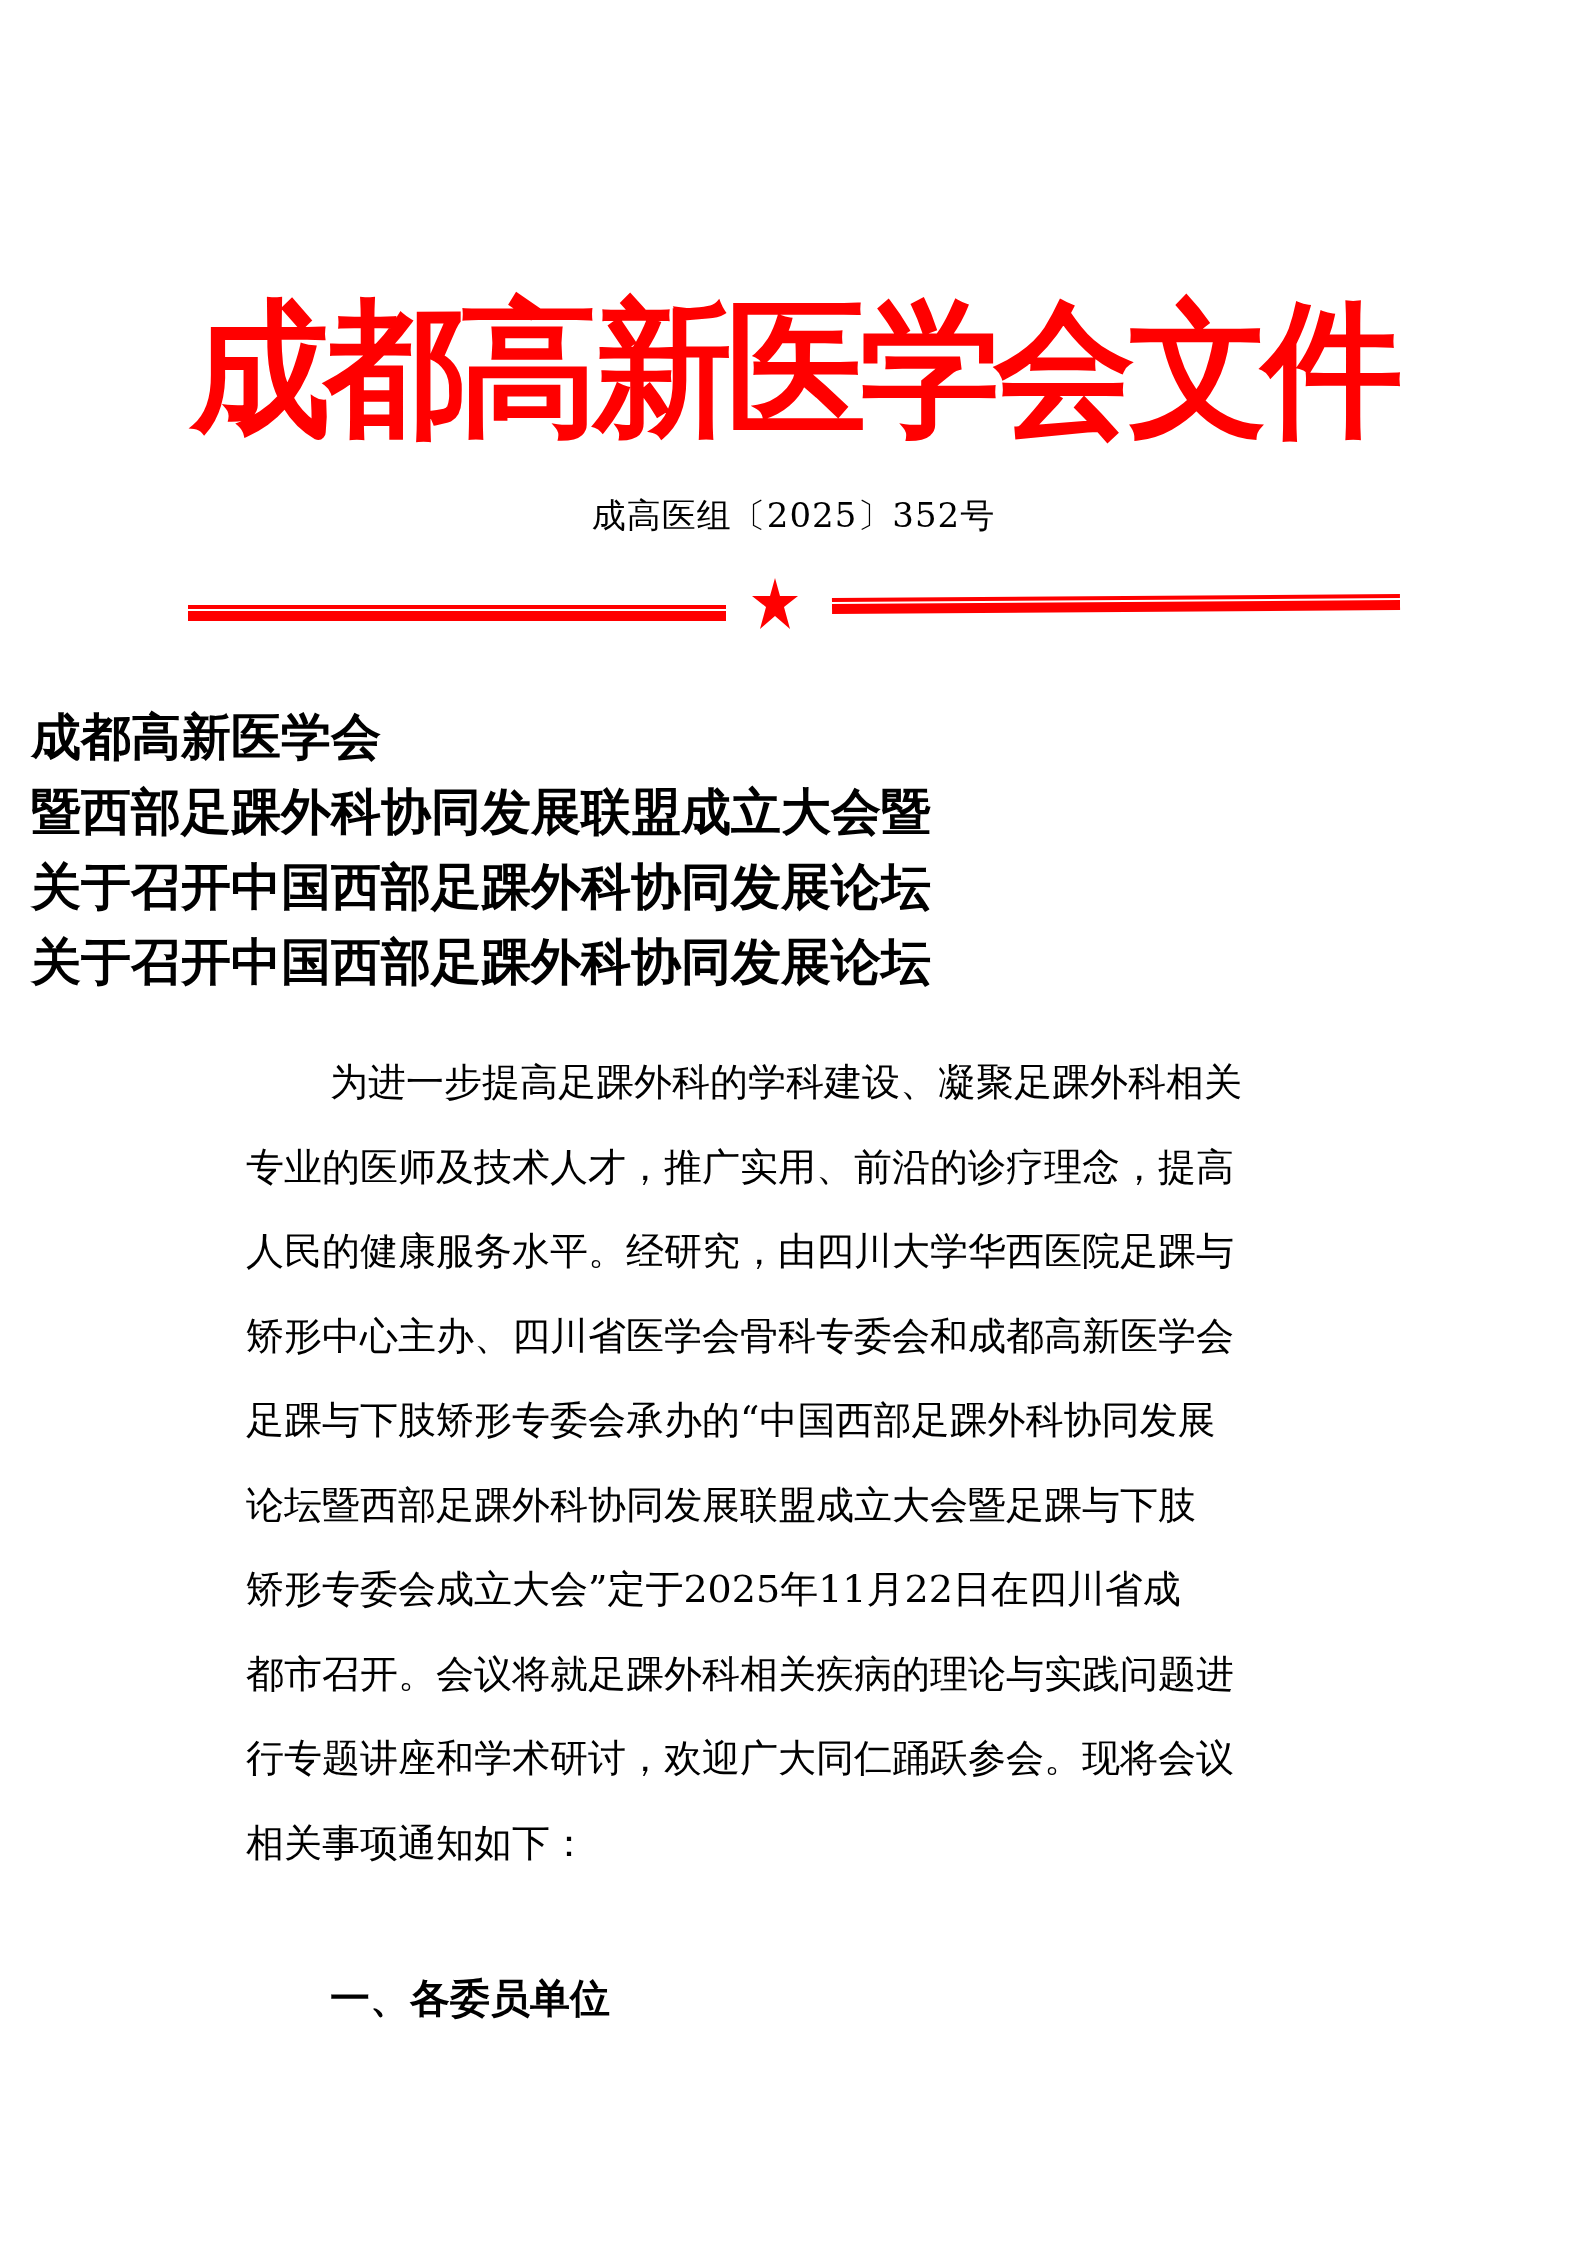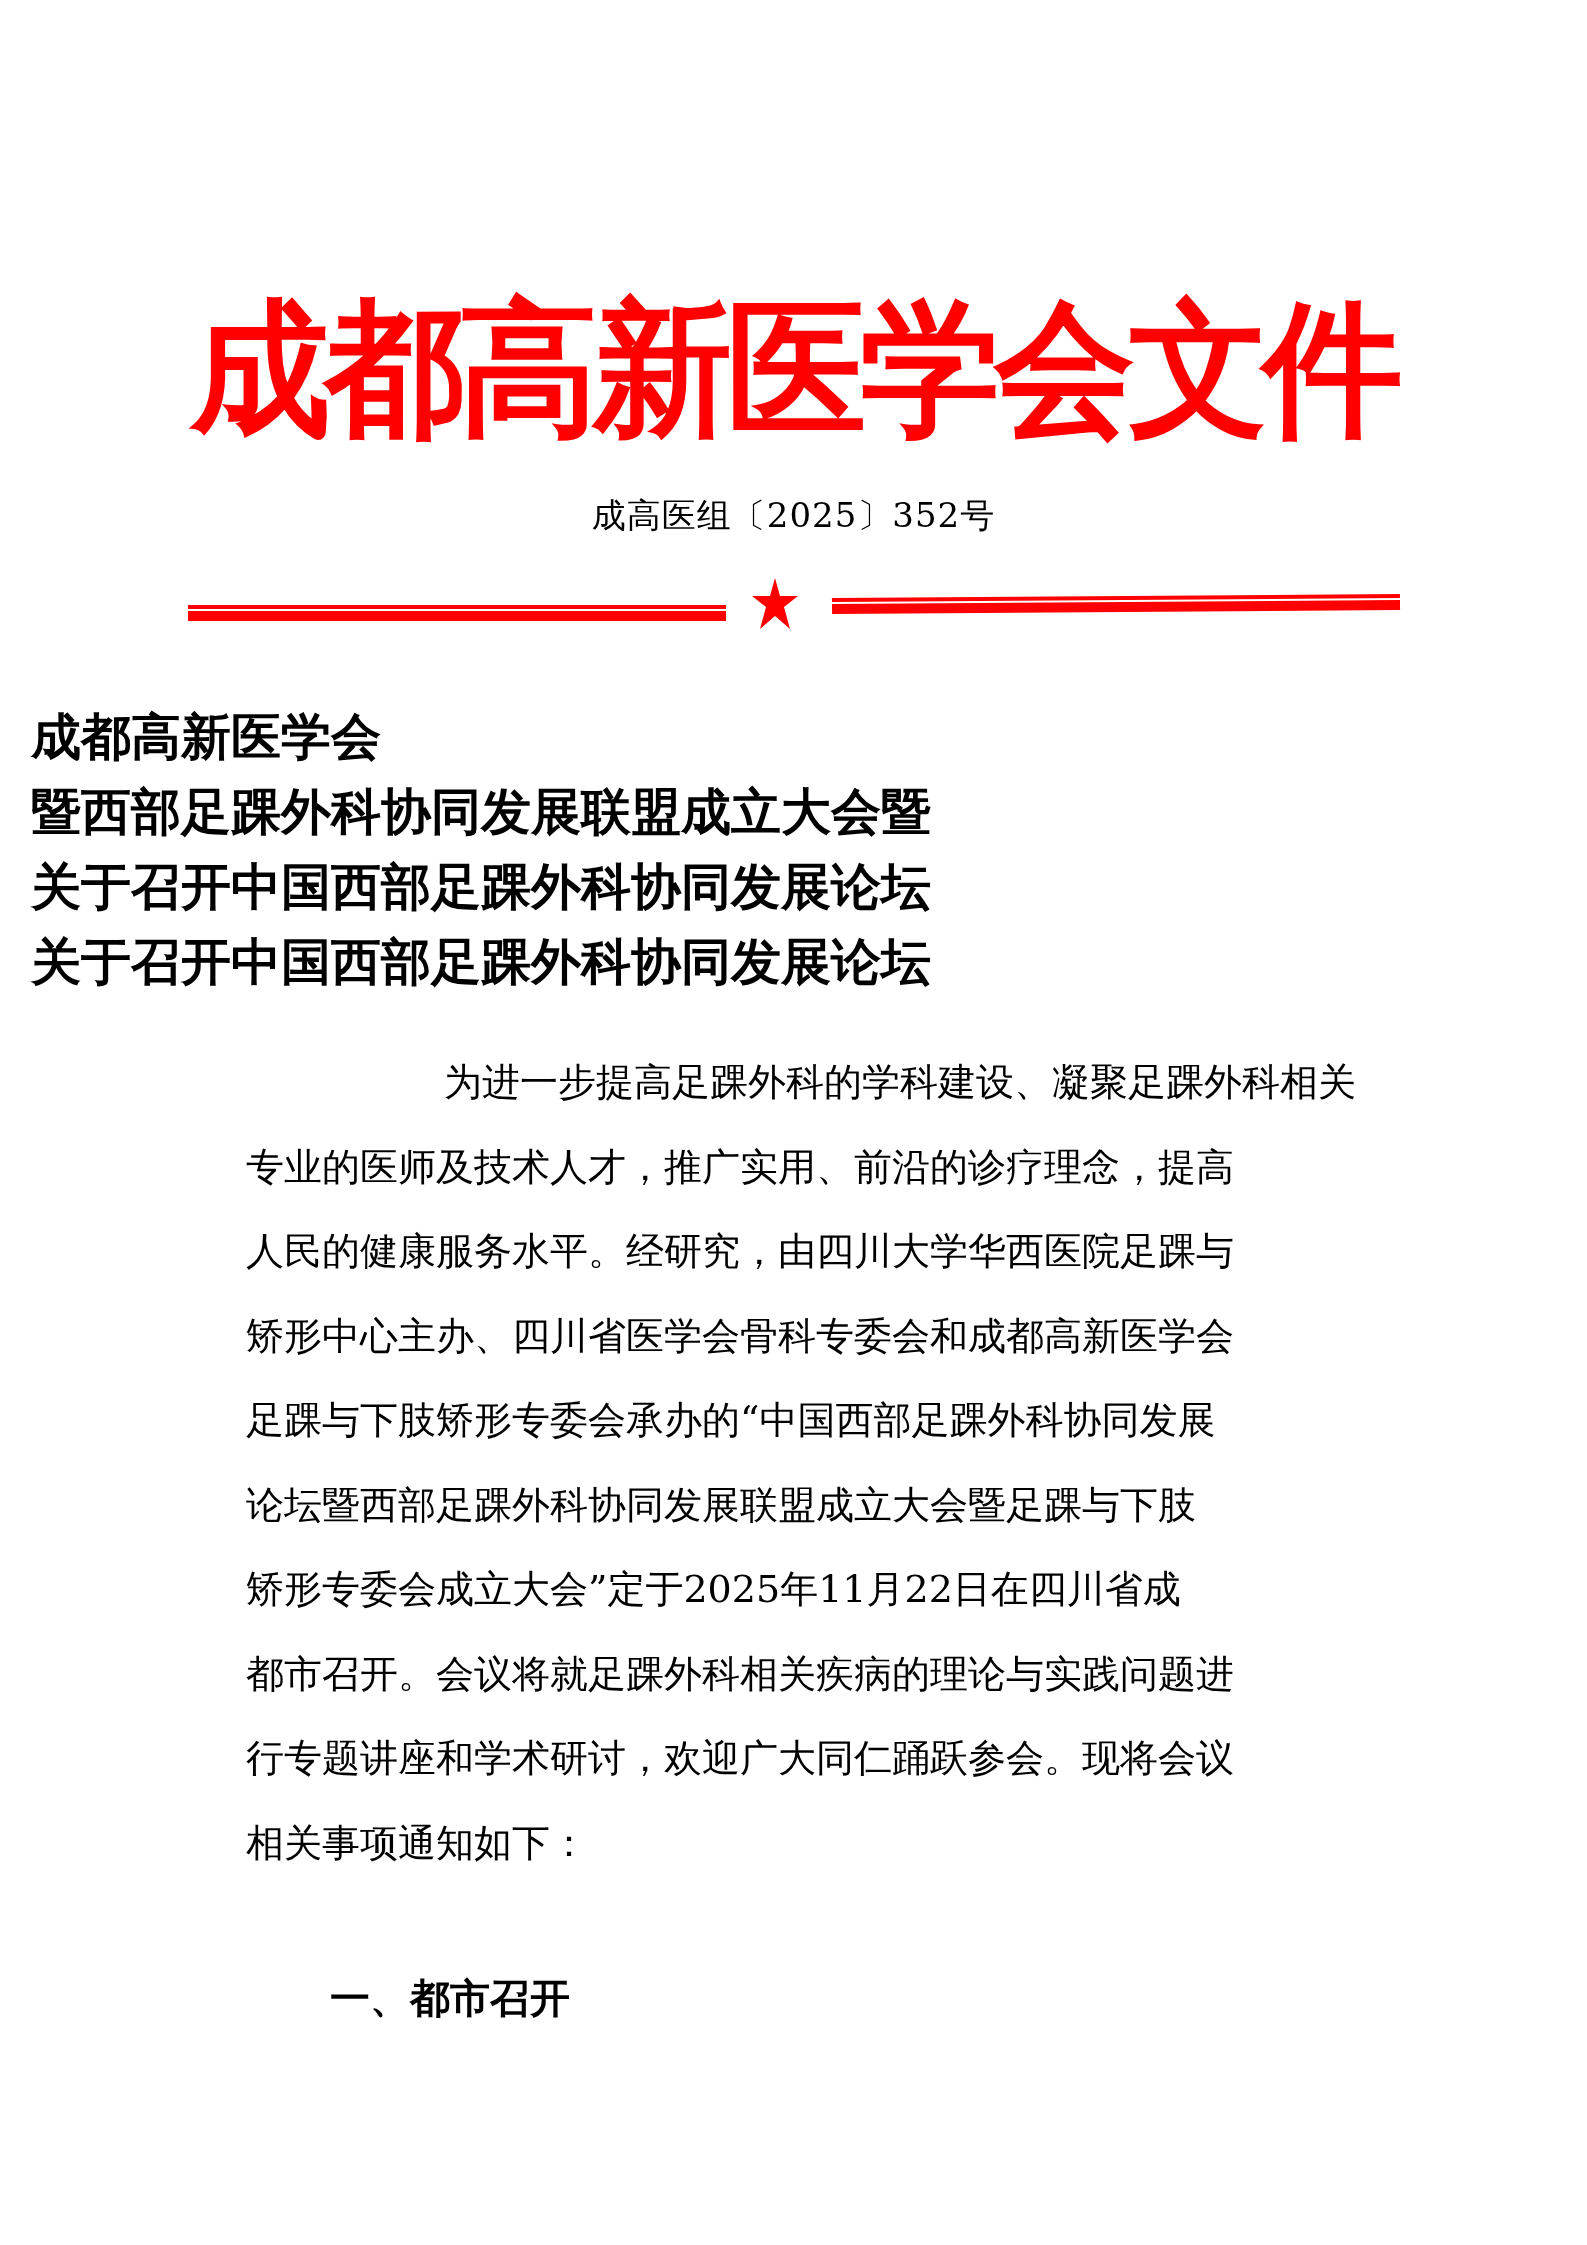--- a/index.html
+++ b/index.html
@@ -10,21 +10,21 @@
   .rule .thin { position:absolute; left:0; right:0; height:4px; background:#ff0000; }
   .rule .thick { position:absolute; left:0; right:0; height:10px; background:#ff0000; }
   .rule-left { left:188px; width:538px; top:600px; height:22px; }
   .rule-left .thin { top:5px; } .rule-left .thick { top:11px; }
   .rule-right { left:832px; width:568px; top:592px; height:22px; transform:rotate(-0.4deg); }
   .rule-right .thin { top:4px; } .rule-right .thick { top:10px; }
   .star { position:absolute; left:750px; top:577px; width:50px; height:54px; }
   .title { position:absolute; left:0; width:1587px; top:700px; font-family:"DejaVu Sans", "Liberation Sans", sans-serif; font-weight:bold; font-size:50px; line-height:75px; letter-spacing:0px;padding-left:31px; }
   .body { position:absolute; left:246px; width:1110px; top:1040px; font-size:38px; line-height:84.5px; }
   .line { white-space:nowrap; height:84.5px; }
-  .indent { padding-left:84px;text-align:right; }
+  .indent { padding-left:84px; }
   .heading { position:absolute; left:330px; top:1968px; font-family:"DejaVu Sans", "Liberation Sans", sans-serif; font-weight:bold; font-size:40px; line-height:60px; }
 </style>
 </head>
 <body>
 
 <div class="masthead">成都高新医学会文件</div>
 <div class="docnum">成高医组〔2025〕352号</div>
 
 <div class="rule rule-left">
   <div class="thin"></div>
@@ -51,13 +51,13 @@
   <div class="line">人民的健康服务水平。经研究，由四川大学华西医院足踝与</div>
   <div class="line">矫形中心主办、四川省医学会骨科专委会和成都高新医学会</div>
   <div class="line">足踝与下肢矫形专委会承办的“中国西部足踝外科协同发展</div>
   <div class="line">论坛暨西部足踝外科协同发展联盟成立大会暨足踝与下肢</div>
   <div class="line">矫形专委会成立大会”定于2025年11月22日在四川省成</div>
   <div class="line">都市召开。会议将就足踝外科相关疾病的理论与实践问题进</div>
   <div class="line">行专题讲座和学术研讨，欢迎广大同仁踊跃参会。现将会议</div>
   <div class="line">相关事项通知如下：</div>
 </div>
 
-<div class="heading">一、都市召开</div>
+<div class="heading">一、各委员单位</div>
 
 </body></html>

